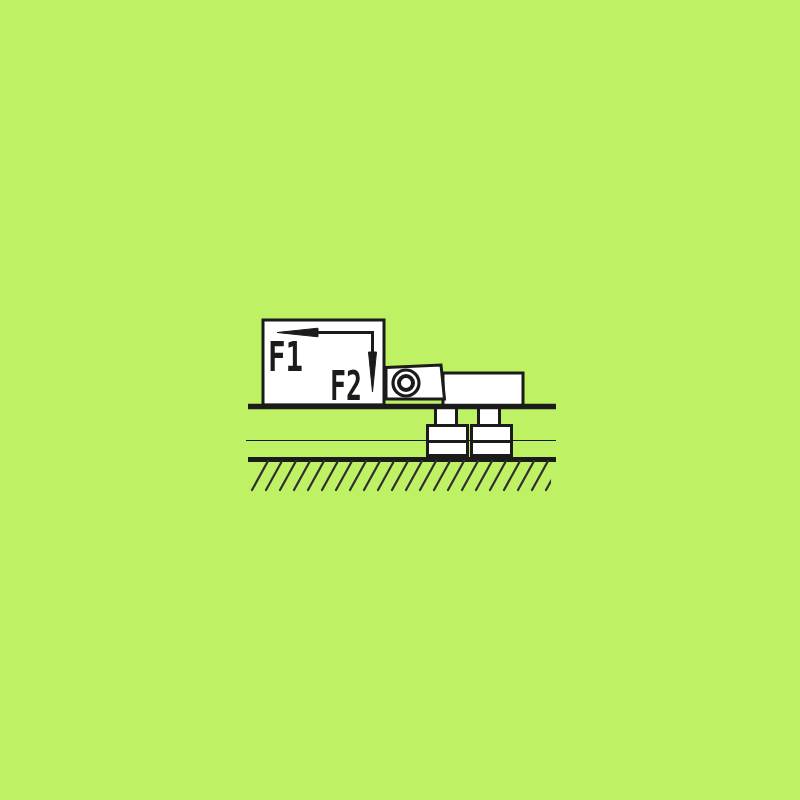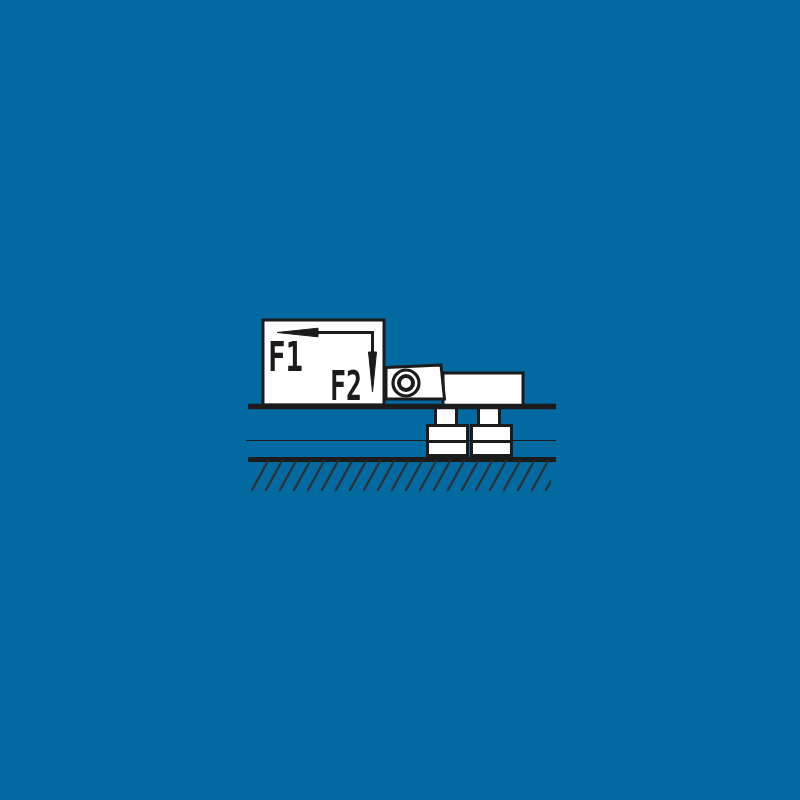--- a/index.html
+++ b/index.html
@@ -8,21 +8,21 @@
     width: 800px;
     height: 800px;
     background: #ffffff;
     overflow: hidden;
     font-family: "DejaVu Sans Mono", monospace;
   }
   .canvas {
     position: relative;
     width: 800px;
     height: 800px;
-    background: #0369a1;
+    background: #bef264;
   }
   svg { display: block; }
 
   .part {
     fill: #ffffff;
     stroke-width: 3;
     stroke-linejoin: miter;
   }
   .ring {
     fill: none;

